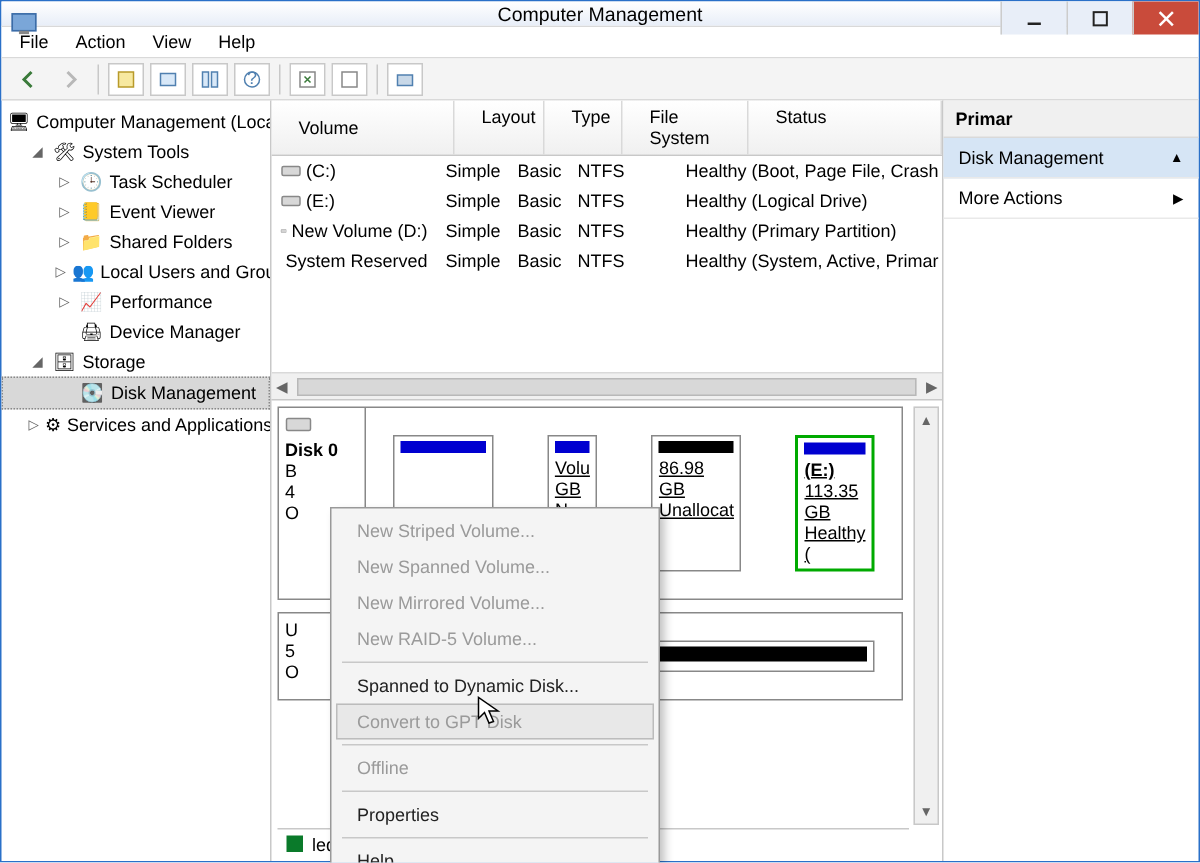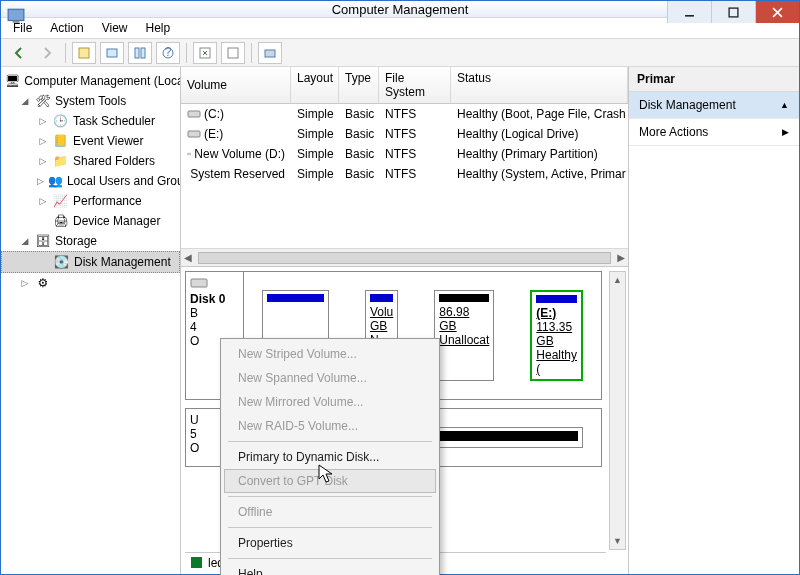--- a/index.html
+++ b/index.html
@@ -29,21 +29,21 @@
 .tree .node { display:flex; align-items:center; padding:2px 4px; gap:4px; white-space:nowrap; }
 .tree .node.selected { background:#d8d8d8; border:1px dotted #888; }
 .tree .indent1 { padding-left:18px; }
 .tree .indent2 { padding-left:36px; }
 .tree .exp { width:12px; height:12px; display:inline-flex; align-items:center; justify-content:center; font-size:9px; color:#666;}
 .tree .ico { width:16px; height:16px; display:inline-flex; align-items:center; justify-content:center;}
 
 .center { flex:1; display:flex; flex-direction:column; min-width:0; border-right:1px solid #c8c8c8;}
 .listpane { height:200px; border-bottom:1px solid #c8c8c8; display:flex; flex-direction:column; overflow:hidden;}
 .listhead { display:flex; background:linear-gradient(#fff,#f0f0f0); border-bottom:1px solid #c8c8c8; }
-.listhead div { padding:4px 6px; border-right:1px solid #d9d9d9; font-size:12px;}
+.listhead div { padding:4px 6px; border-right:1px solid #d9d9d9; font-size:12px;margin-left:12px;}
 .listrow { display:flex; padding:2px 0; }
 .listrow div { padding:1px 6px; white-space:nowrap; overflow:hidden;}
 .col-vol { width:110px; display:flex; align-items:center; gap:3px;}
 .col-lay { width:48px;}
 .col-typ { width:40px;}
 .col-fs  { width:72px;}
 .col-sta { flex:1;}
 .vicon { width:14px; height:12px;}
 
 .scrollh { height:18px; background:#f0f0f0; border-top:1px solid #d9d9d9; display:flex; align-items:center; justify-content:space-between; padding:0 3px; margin-top:auto;}
@@ -219,20 +219,21 @@
           <span>Storage</span>
         </div>
       <div class="node indent2 selected">
           <span class="exp">&nbsp;</span>
           <span class="ico">💽</span>
           <span>Disk Management</span>
         </div>
       <div class="node indent1">
           <span class="exp">▷</span>
           <span class="ico">⚙</span>
+          <span>Services and Applications</span>
         </div>
     </div>
 
     <div class="center">
       <div class="listpane">
         <div class="listhead">
           <div class="col-vol">Volume</div>
           <div class="col-lay">Layout</div>
           <div class="col-typ">Type</div>
           <div class="col-fs">File System</div>
@@ -367,21 +368,21 @@
 
   </div>
 </div>
 
 <div class="ctxmenu">
   <div class="mi disabled">New Striped Volume...</div>
   <div class="mi disabled">New Spanned Volume...</div>
   <div class="mi disabled">New Mirrored Volume...</div>
   <div class="mi disabled">New RAID-5 Volume...</div>
   <hr>
-  <div class="mi">Primary to Dynamic Disk...</div>
+  <div class="mi">Spanned to Dynamic Disk...</div>
   <div class="mi disabled hover">Convert to GPT Disk</div>
   <hr>
   <div class="mi disabled">Offline</div>
   <hr>
   <div class="mi">Properties</div>
   <hr>
   <div class="mi">Help</div>
 </div>
 
 <svg class="cursor" viewBox="0 0 16 20">

